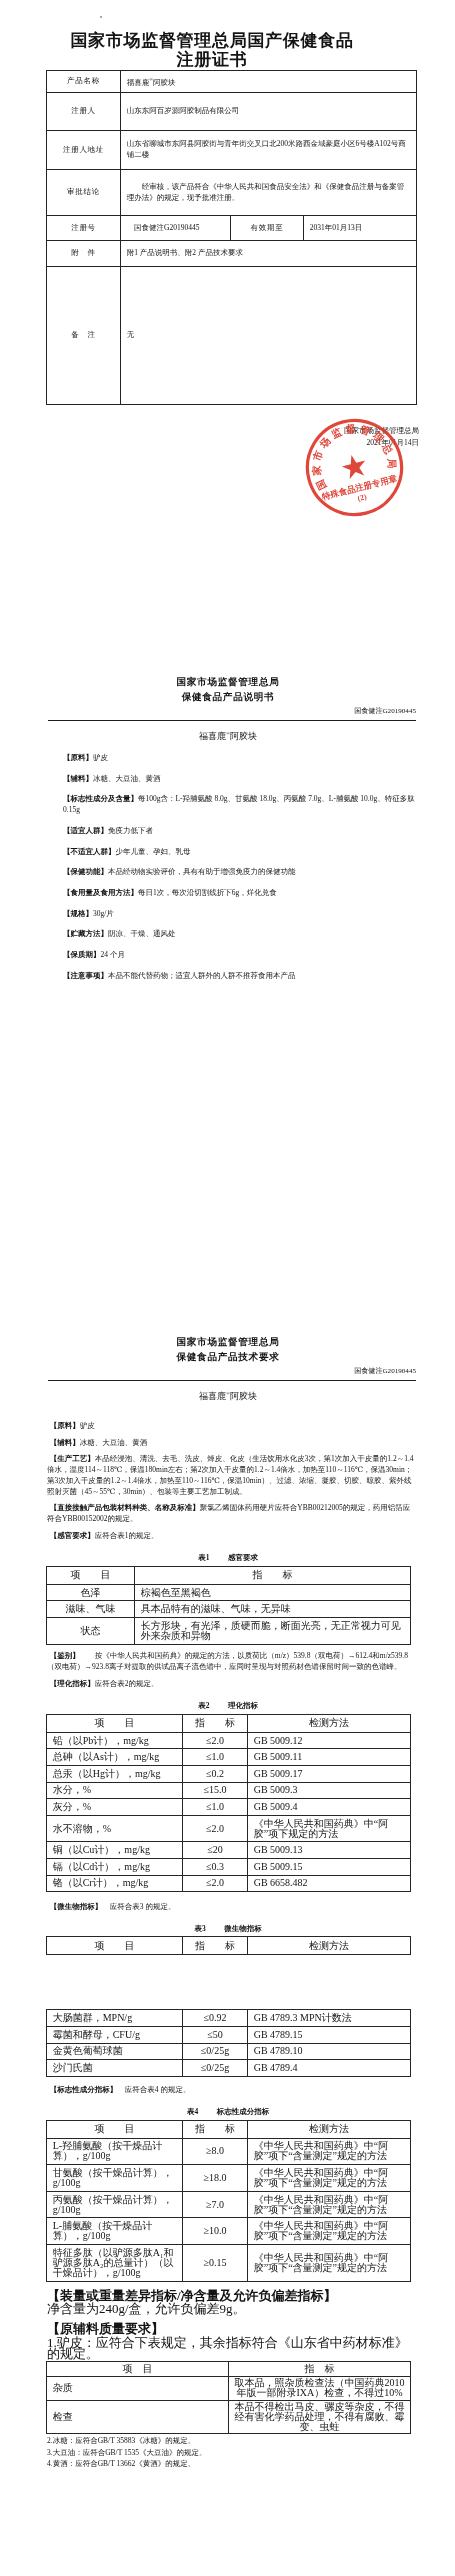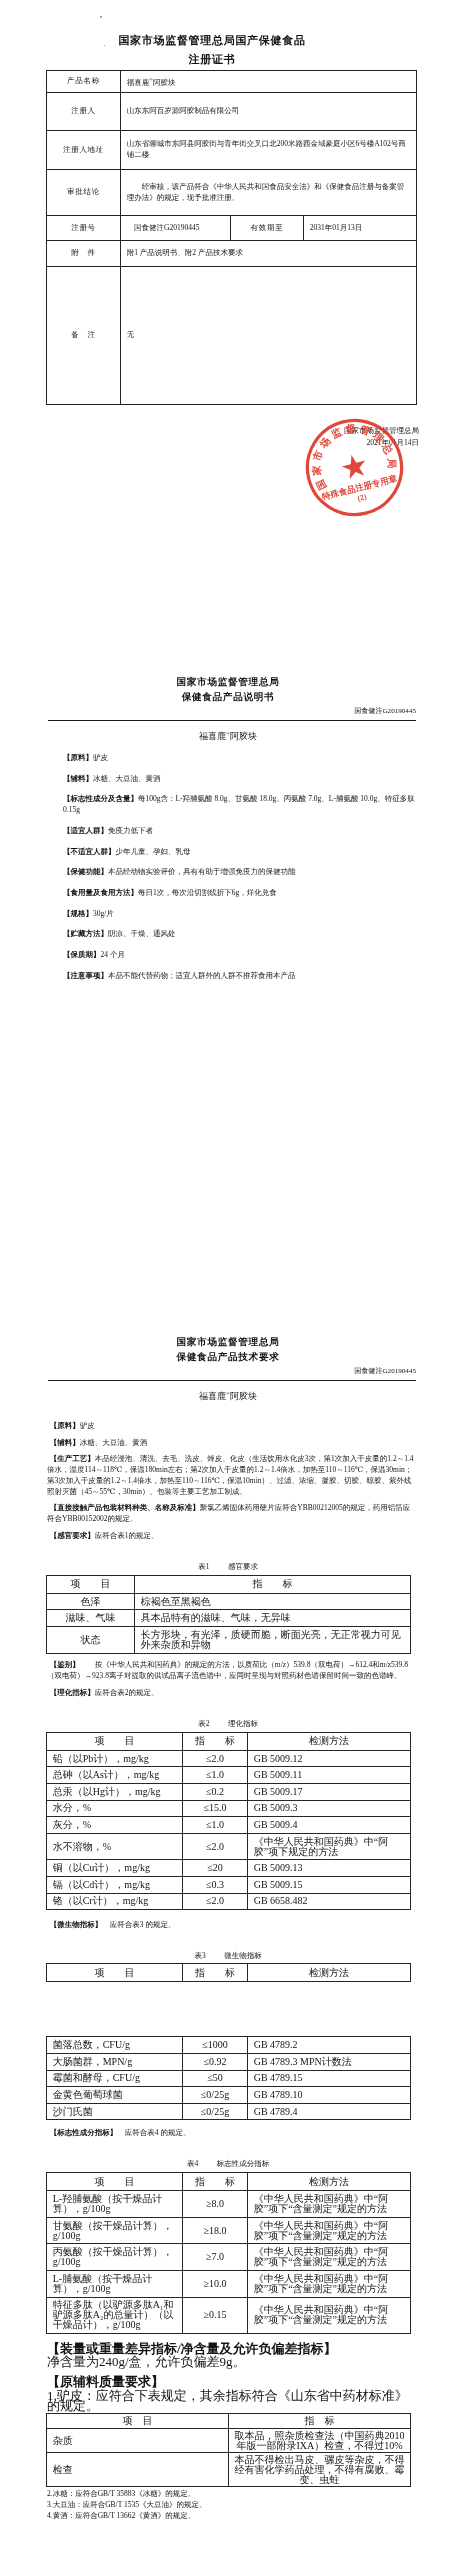--- a/index.html
+++ b/index.html
@@ -2,21 +2,21 @@
 <html style="font-size:11.4px"><head>
 <meta charset="utf-8">
 <style>
   html,body{margin:0;padding:0;background:#ffffff;}
   body{width:456px;height:2576px;position:relative;overflow:hidden;
        font-family:"Liberation Serif","DejaVu Serif",serif;color:#141414;}
   .canvas{position:absolute;inset:0;background:#fff;}
   .speck{position:absolute;width:2.1px;height:2.1px;background:#8a8a8a;border-radius:50%;}
   
   #p1-title{position:absolute;top:31px;left:0;width:424px;text-align:center;
-            font-weight:bold;font-size:11px;line-height:19px;letter-spacing:0.7px;}
+            font-weight:bold;font-size:17px;line-height:19px;letter-spacing:0.7px;}
   #cert-table{position:absolute;top:70px;left:46px;width:371px;border-collapse:collapse;
               table-layout:fixed;font-size:7.5px;}
   #cert-table td{border:0.7px solid #232323;vertical-align:middle;line-height:10.7px;}
   #cert-table .lc{text-align:center;letter-spacing:0.7px;}
   #cert-table .vc{padding:2.8px 5.7px;}
   #cert-table .vi{padding-left:13px;}
   .sup{font-size:5px;vertical-align:super;}
   #issuer{position:absolute;top:425px;left:0;width:419px;text-align:right;
           font-size:7.5px;line-height:12px;}
   #seal{position:absolute;left:301px;top:414px;width:107px;height:107px;
@@ -28,21 +28,21 @@
   .pname{text-align:center;font-size:9px;margin-top:9.3px;}
   .item{margin:10px 40px 0 63px;font-size:7.5px;line-height:10.7px;}
   .item .lbl{font-weight:bold;}
   #page2{position:absolute;top:674px;left:0;width:456px;}
   #page3{position:absolute;top:1334px;left:0;width:456px;}
   
   #page3 .item{margin-left:47px;margin-right:40px;text-indent:2.8px;line-height:11px;}
   #page3 .item.g1{margin-top:17px;}
   #page3 .item.tight{margin-top:5.7px;}
   #page3 .item.vtight{margin-top:5px;}
-  .caption{text-align:center;font-size:7.5px;margin-top:21px;}
+  .caption{text-align:center;font-size:7.5px;margin-top:12px;font-weight:bold;}
   .caption .cno{margin-right:18.5px;}
   .tbl{border-collapse:collapse;table-layout:fixed;font-size:10px;margin:2.8px 0 0 46px;}
   .tbl td{border:0.7px solid #262626;padding:2.8px 5.7px;line-height:10px;vertical-align:middle;}
   .tbl .hdr td{text-align:center;height:11.4px;}
   .tbl .tc{text-align:center;}
   .t3gap{height:54px;}
   .tbl.body-only{margin-top:0;}
   .pline{margin:2.8px 40px 0 47px;font-size:13px;line-height:10.7px;}
   .pline.bold{font-weight:bold;margin-top:9.3px;}
   .note{margin:1.4px 40px 0 47px;font-size:7.5px;line-height:8.5px;padding-top:1.4px;}
@@ -257,25 +257,20 @@
     </table>
     <div class="t3gap"></div>
     <table class="tbl body-only">
       <colgroup>
           <col style="width:136px">
           <col style="width:65px">
           <col style="width:163px">
         </colgroup>
       <tbody>
         <tr>
-            <td>菌落总数，CFU/g</td>
-            <td class="tc">≤1000</td>
-            <td>GB 4789.2</td>
-          </tr>
-        <tr>
             <td>大肠菌群，MPN/g</td>
             <td class="tc">≤0.92</td>
             <td>GB 4789.3 MPN计数法</td>
           </tr>
         <tr>
             <td>霉菌和酵母，CFU/g</td>
             <td class="tc">≤50</td>
             <td>GB 4789.15</td>
           </tr>
         <tr>

